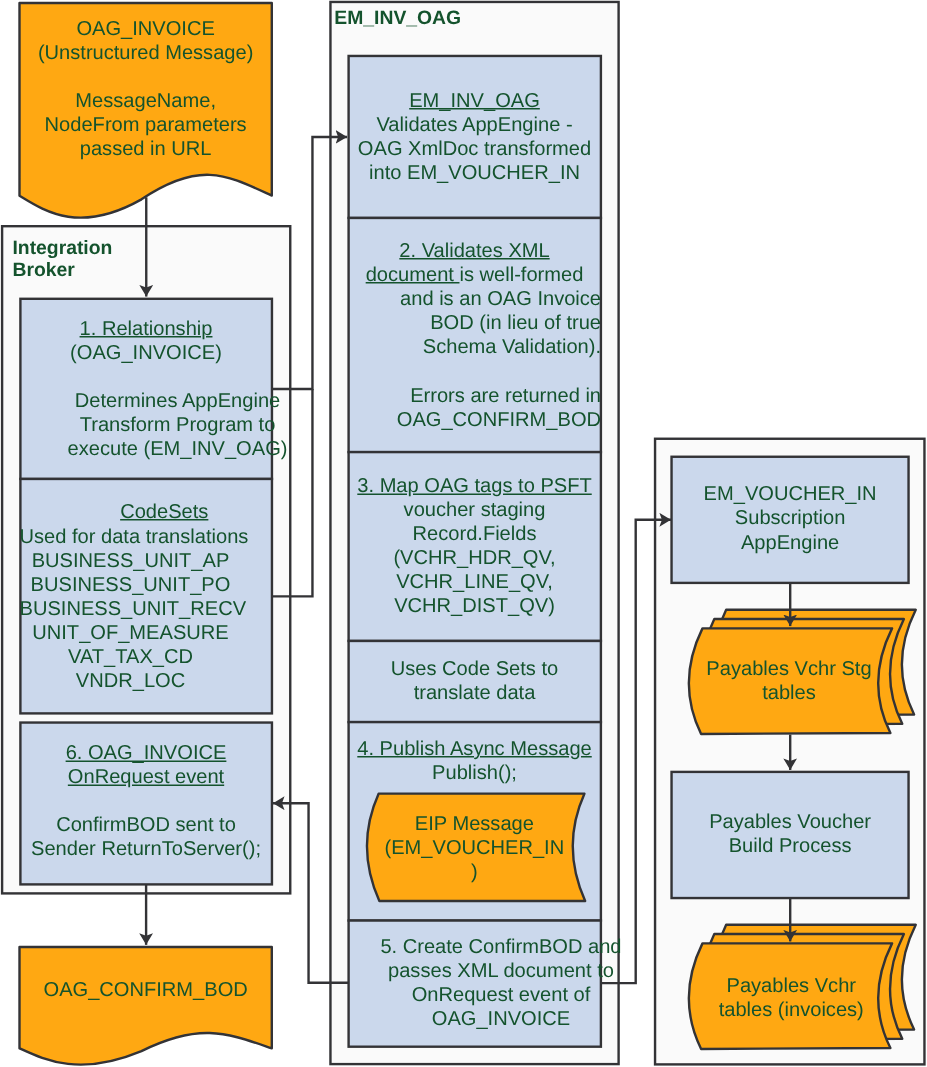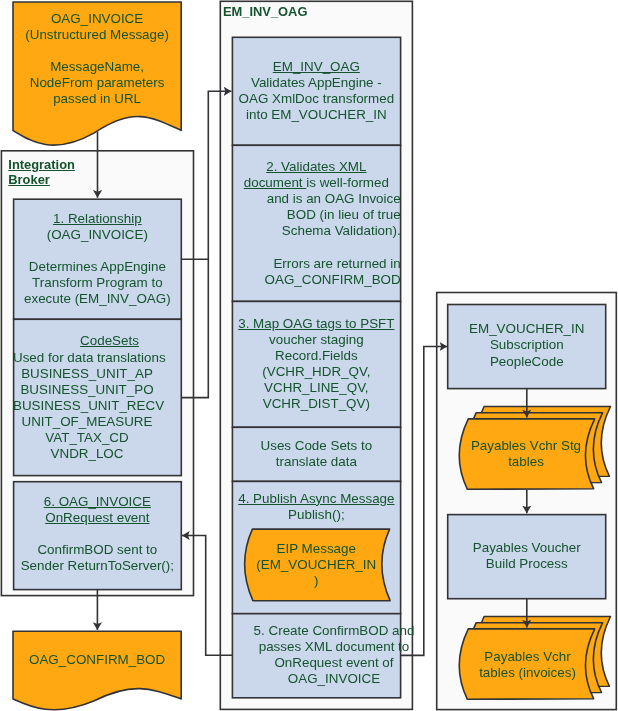--- a/index.html
+++ b/index.html
@@ -70,34 +70,34 @@
         <path d="M232.6 655.2 L205.7 655.2 L205.7 535.5 L182.0 535.5" marker-end="url(#ah)"></path>
         <path d="M97.4 589.5 L97.4 629.9" marker-end="url(#ah)"></path>
         <path d="M526.8 388 L526.8 417.4" marker-end="url(#ah)"></path>
         <path d="M526.8 489.7 L526.8 513.3" marker-end="url(#ah)"></path>
         <path d="M526.8 598.9 L526.8 627.6" marker-end="url(#ah)"></path>
       </g>
     </g>
   </svg>
   <div id="labels">
 
-    <div class="lbl l b" style="left:8.3px;top:156.6px;width:130px;text-decoration:underline;">Integration
+    <div class="lbl l b" style="left:8.3px;top:156.6px;width:130px;">Integration
 Broker</div>
     <div class="lbl l b" style="left:222.9px;top:3.6px;width:150px;">EM_INV_OAG</div>
 
     <div class="lbl" style="left:13px;top:11px;width:168.2px;">OAG_INVOICE
 (Unstructured Message)
 
 MessageName,
 NodeFrom parameters
 passed in URL</div>
 
     <div class="lbl u" style="left:13px;top:210.9px;width:168.7px;">1. Relationship</div>
     <div class="lbl" style="left:13px;top:226.9px;width:168.7px;">(OAG_INVOICE)</div>
-    <div class="lbl" style="left:13px;top:259.1px;width:168.7px;">Determines AppEngine
+    <div class="lbl" style="left:13px;top:259.1px;width:168.7px;padding-left:21px;">Determines AppEngine
 Transform Program to
 execute (EM_INV_OAG)</div>
 
     <div class="lbl u" style="left:11px;top:333.4px;width:197px;">CodeSets</div>
     <div class="lbl" style="left:13px;top:349.5px;width:148px;">Used for data translations
 BUSINESS_UNIT_AP
 BUSINESS_UNIT_PO
 BUSINESS_UNIT_RECV
 UNIT_OF_MEASURE
 VAT_TAX_CD
@@ -141,21 +141,21 @@
 (EM_VOUCHER_IN
 )</div>
 
     <div class="lbl" style="left:232px;top:623.1px;width:204px;">5. Create ConfirmBOD and
 passes XML document to
 OnRequest event of
 OAG_INVOICE</div>
 
     <div class="lbl" style="left:448px;top:321.4px;width:157.5px;">EM_VOUCHER_IN
 Subscription
-PeopleCode</div>
+AppEngine</div>
     <div class="lbl" style="left:470px;top:437.9px;width:112px;">Payables Vchr Stg
 tables</div>
     <div class="lbl" style="left:448px;top:539.7px;width:157.5px;">Payables Voucher
 Build Process</div>
     <div class="lbl" style="left:471.5px;top:648.5px;width:112px;">Payables Vchr
 tables (invoices)</div>
 
   </div>
 </div>
 

